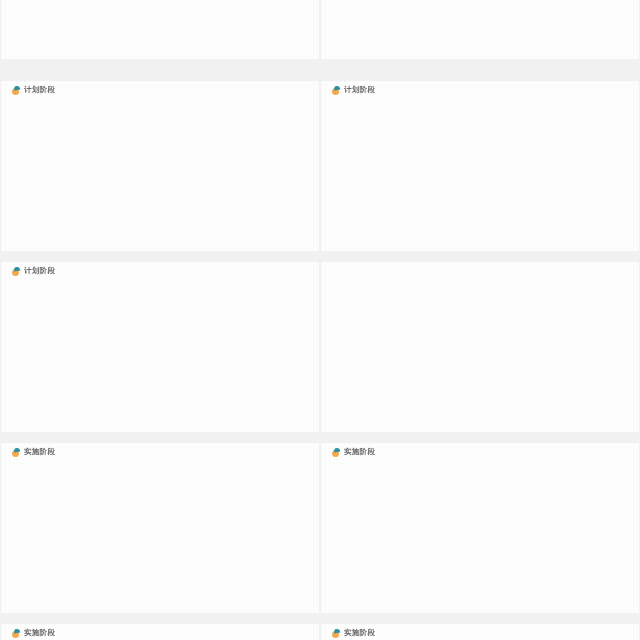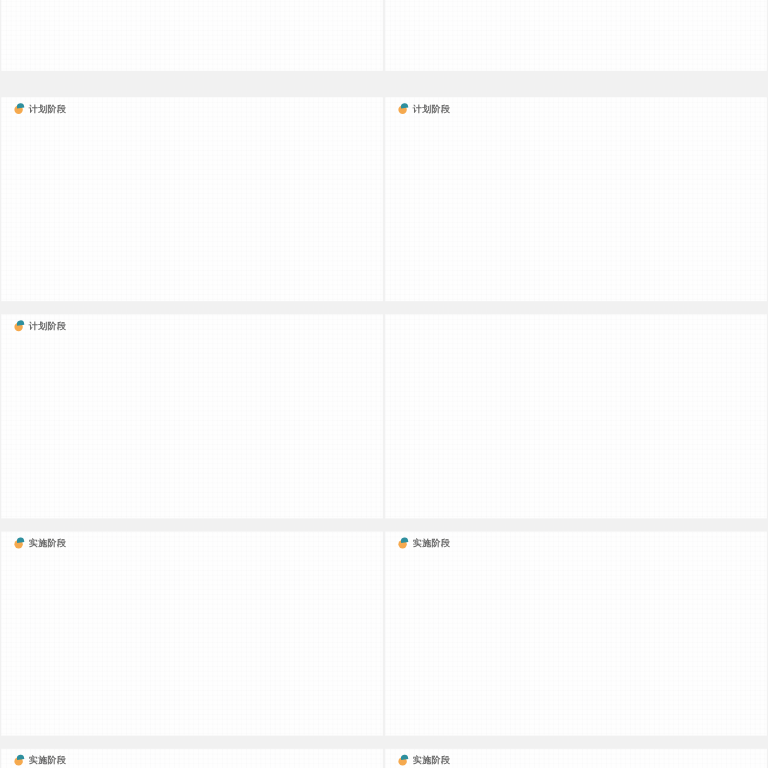--- a/index.html
+++ b/index.html
@@ -8,21 +8,21 @@
        font-family:"Liberation Sans",sans-serif;}
   .page{position:relative;width:640px;height:640px;overflow:hidden;}
   .slide{position:absolute;width:318px;height:170px;background:#fefefe;overflow:hidden;}
   .grid{position:absolute;left:0;top:0;width:100%;height:100%;
       background-image:linear-gradient(rgba(120,120,140,.018) 1px,transparent 1px),
                        linear-gradient(90deg,rgba(120,120,140,.018) 1px,transparent 1px);
       background-size:4px 4px;}
   .inner{position:absolute;left:0;top:0;width:100%;height:100%;}
 
   
-  .hdr{position:absolute;left:10px;top:5px;display:flex;align-items:flex-start;}
+  .hdr{position:absolute;left:10px;top:5px;display:flex;align-items:flex-start;font-family:Liberation Mono, monospace;}
   .hdr .ic{width:9px;height:9px;position:relative;margin-right:4px;flex:0 0 auto;}
   .hdr .ic:before{content:"";position:absolute;left:0.5px;top:2px;width:7px;height:7px;
       border-radius:50%;background:#f5a94e;}
   .hdr .ic:after{content:"";position:absolute;left:2.5px;top:0px;width:6px;height:4px;
       border-radius:3px 3px 0 0;background:#2e8f9e;transform:rotate(-8deg);}
   .hdr .txt{font-size:7.5px;color:#6b6b6b;font-weight:bold;letter-spacing:.3px;line-height:9px;
             white-space:nowrap;}
 </style>
 </head>
 <body>

